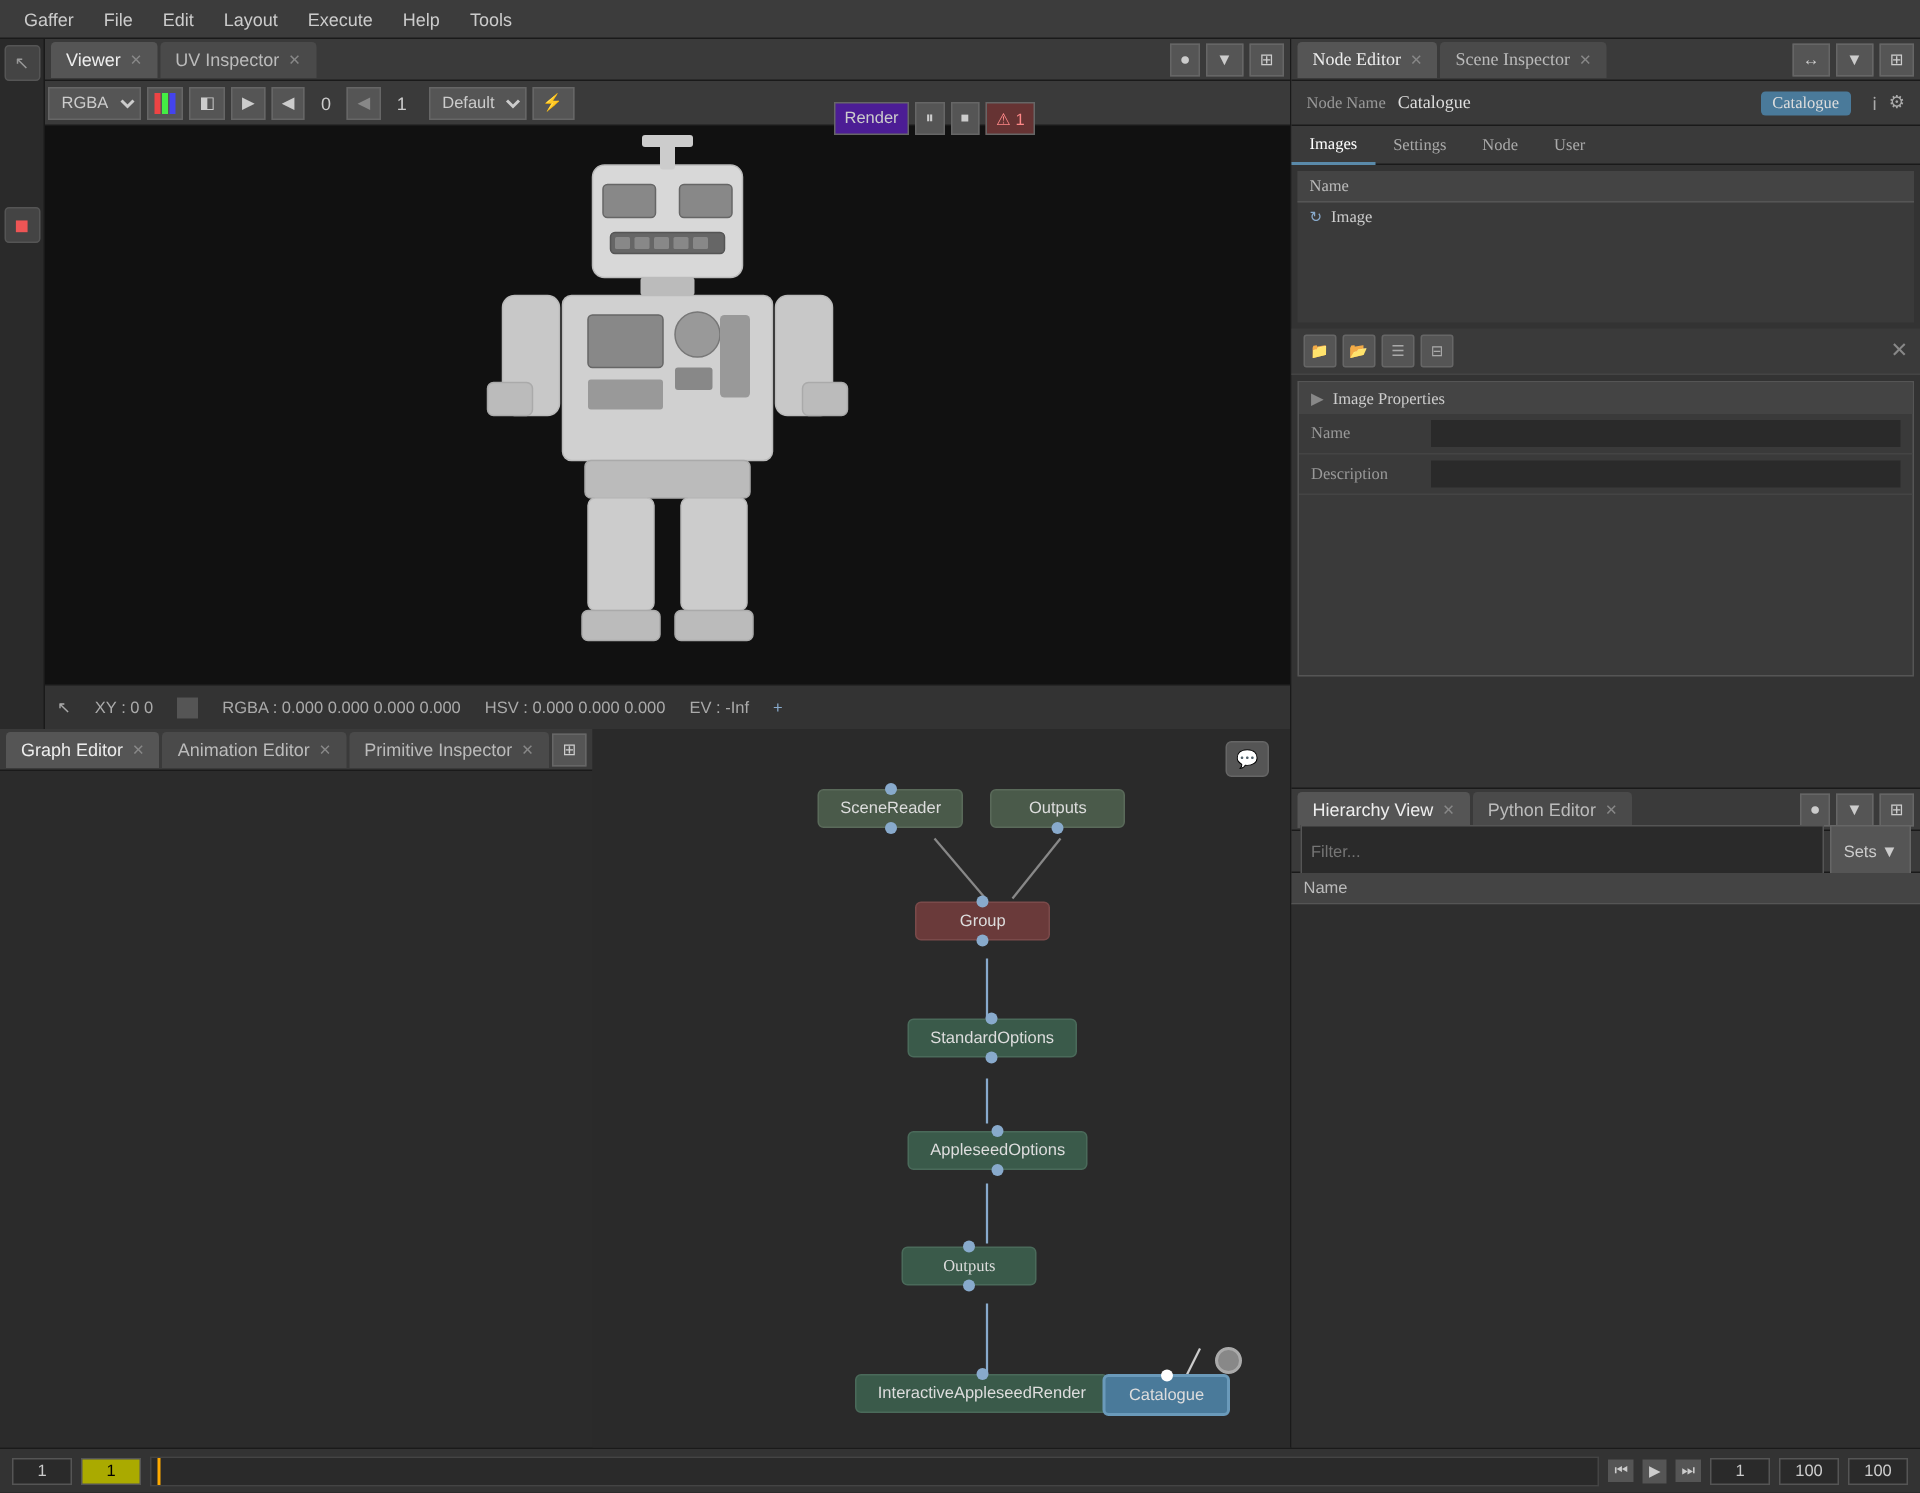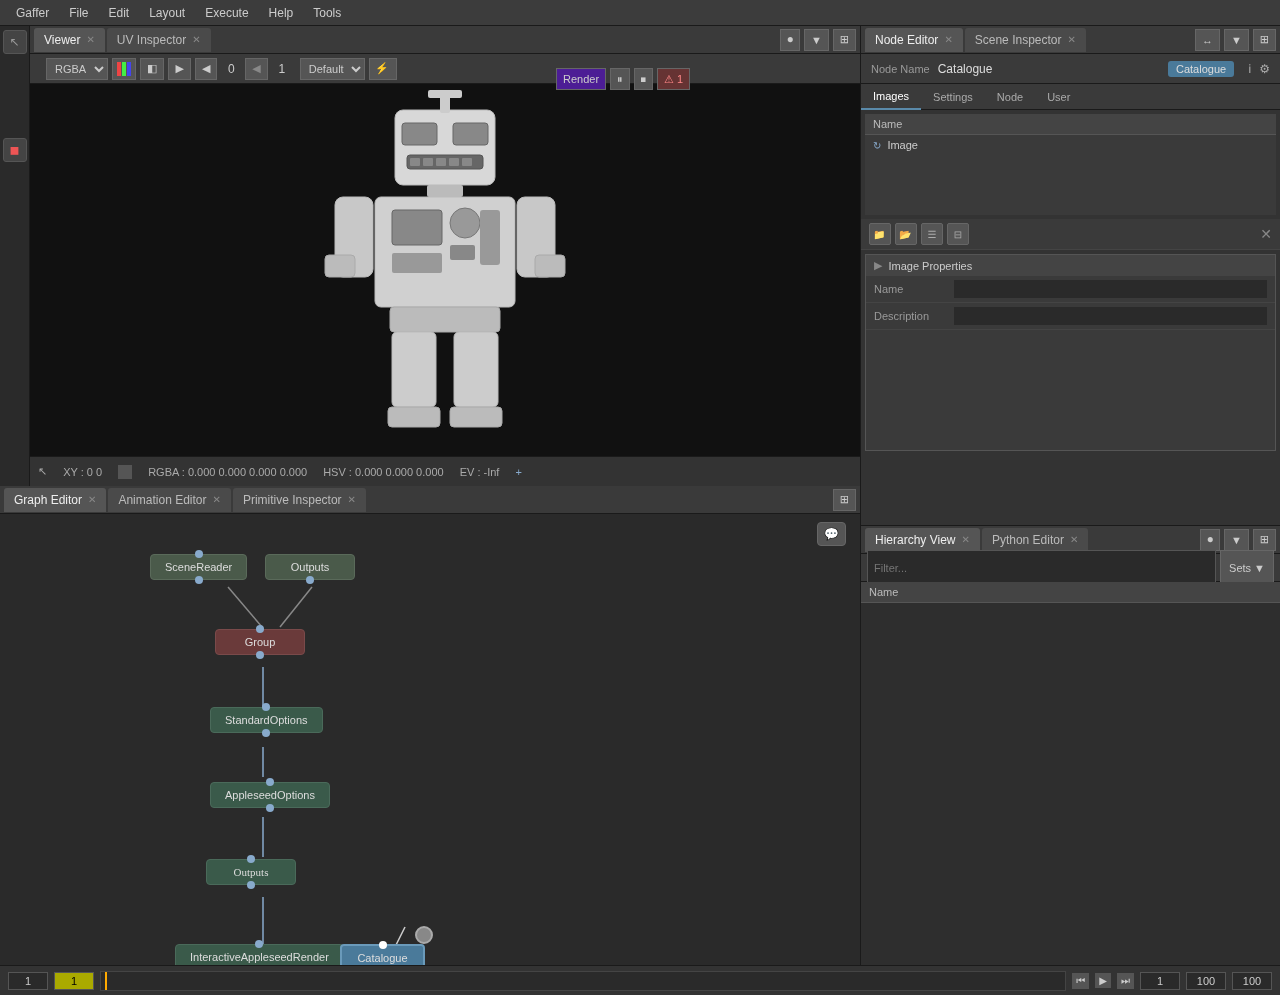--- a/index.html
+++ b/index.html
@@ -90,21 +90,21 @@
       align-items: center;
       gap: 4px;
     }
 
     
     .viewer-toolbar {
       background: #3a3a3a;
       height: 30px;
       display: flex;
       align-items: center;
-      padding: 0 16px;
+      padding: 0 2px;
       gap: 4px;
       border-bottom: 1px solid #1a1a1a;
     }
     .viewer-toolbar select {
       background: #555;
       color: #ccc;
       border: 1px solid #666;
       padding: 2px 4px;
       font-size: 11px;
       height: 22px;
@@ -578,21 +578,21 @@
           <span>XY : 0 0</span>
           <span style="background:#555; width:14px; height:14px; display:inline-block;"></span>
           <span>RGBA : 0.000 0.000 0.000 0.000</span>
           <span>HSV : 0.000 0.000 0.000</span>
           <span>EV : -Inf</span>
           <span style="cursor:pointer; color:#88aacc;">+</span>
         </div>
       </div>
     </div>
 
-    <div style="flex:1; display:flex; flex-direction:column;justify-content:center;">
+    <div style="flex:1; display:flex; justify-content:center;">
 
       <div class="tab-bar">
         <div class="tab active">
           <span>Graph Editor</span>
           <span class="tab-close">✕</span>
         </div>
         <div class="tab">
           <span>Animation Editor</span>
           <span class="tab-close">✕</span>
         </div>
@@ -674,21 +674,21 @@
             
             <div style="position:absolute; top:-20px; right:-10px; width:18px; height:18px; border-radius:50%; background:#888; border:2px solid #aaa;"></div>
           </div>
         </div>
       </div>
     </div>
   </div>
 
   <div class="right-panel">
 
-    <div class="node-editor" style="flex:0 0 500px;">
+    <div class="node-editor" style="flex:0 0 500px;font-family:Liberation Serif, serif;">
       <div class="tab-bar">
         <div class="tab active">
           <span>Node Editor</span>
           <span class="tab-close">✕</span>
         </div>
         <div class="tab">
           <span>Scene Inspector</span>
           <span class="tab-close">✕</span>
         </div>
         <div class="tab-bar-right">

